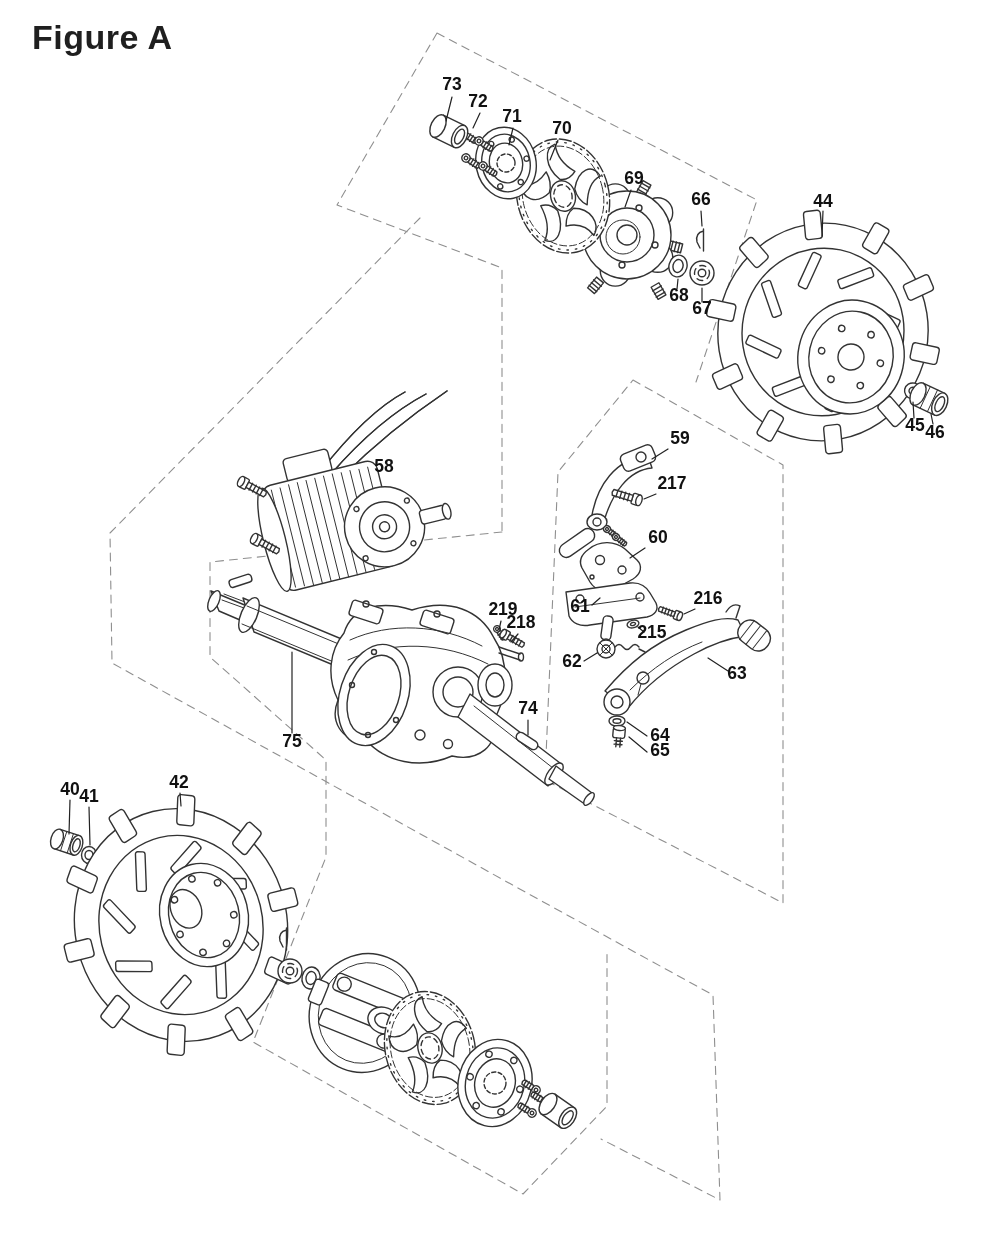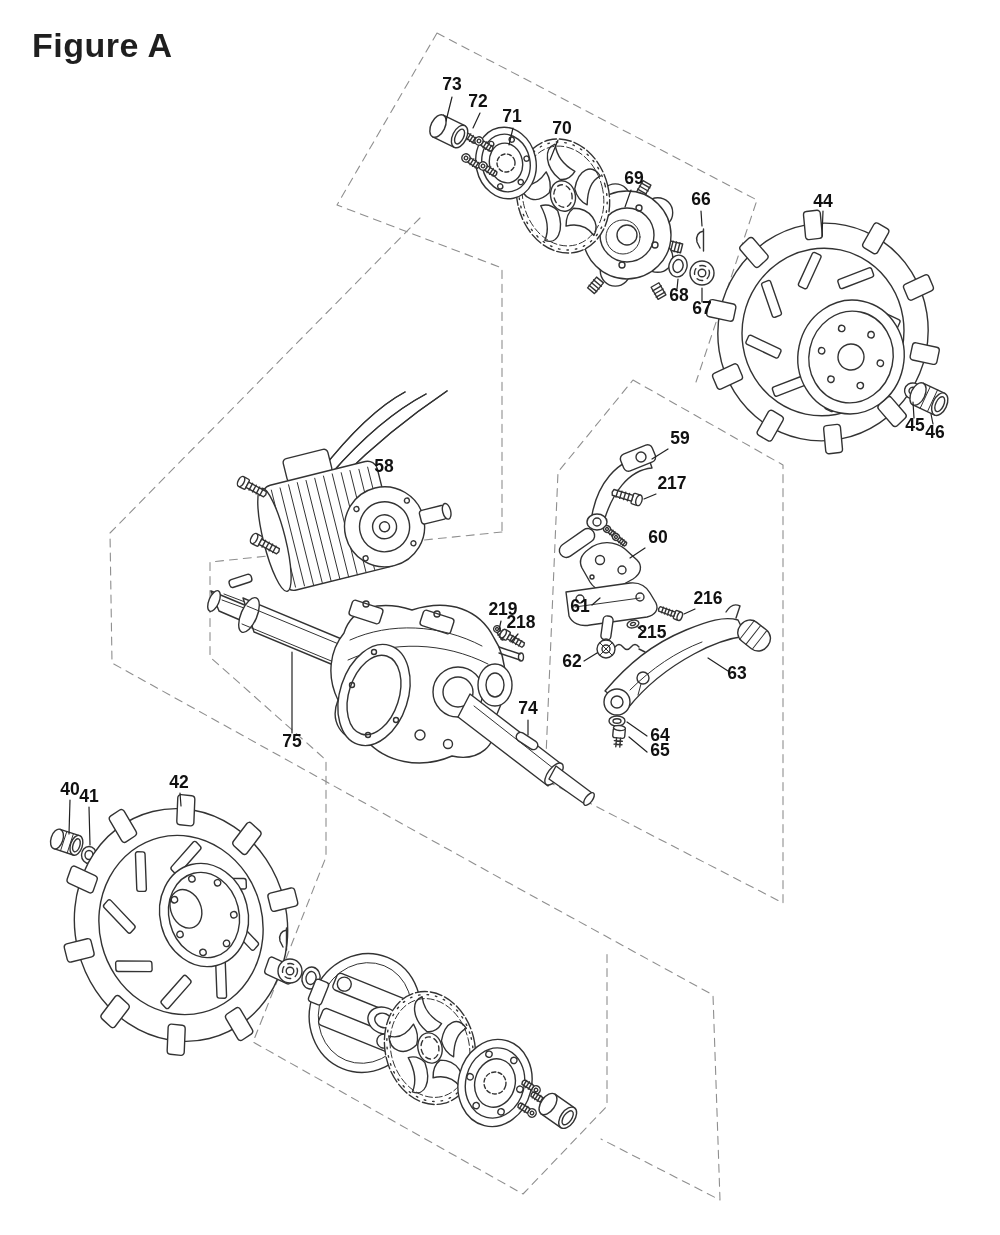--- a/index.html
+++ b/index.html
@@ -1,18 +1,18 @@
 <!DOCTYPE html>
 <html><head>
 <meta charset="utf-8">
 <style>
   html,body{margin:0;padding:0;background:#fff;}
   .canvas{position:relative;width:1000px;height:1235px;background:#ffffff;overflow:hidden;
           font-family:"Liberation Sans",sans-serif;}
-  .fig-title{position:absolute;left:32px;top:26px;font-size:34px;font-weight:700;
+  .fig-title{position:absolute;left:32px;top:18px;font-size:34px;font-weight:700;
              color:#1f1f1f;letter-spacing:0.5px;}
   svg{position:absolute;left:0;top:0;}
   svg *{stroke:#333;fill:none;stroke-width:1.4;stroke-linecap:round;stroke-linejoin:round;
         vector-effect:non-scaling-stroke;}
   svg .f{fill:#ffffff;}
   svg .sheet{stroke:#8f8f8f;stroke-width:1.1;stroke-dasharray:8 6;fill:none;}
   svg .thin{stroke-width:1;}
   svg .lbl{fill:#111 !important;stroke:none !important;
            font:700 17.5px "Liberation Sans",sans-serif;}
   svg .ldr{stroke:#222;stroke-width:1.2;}

